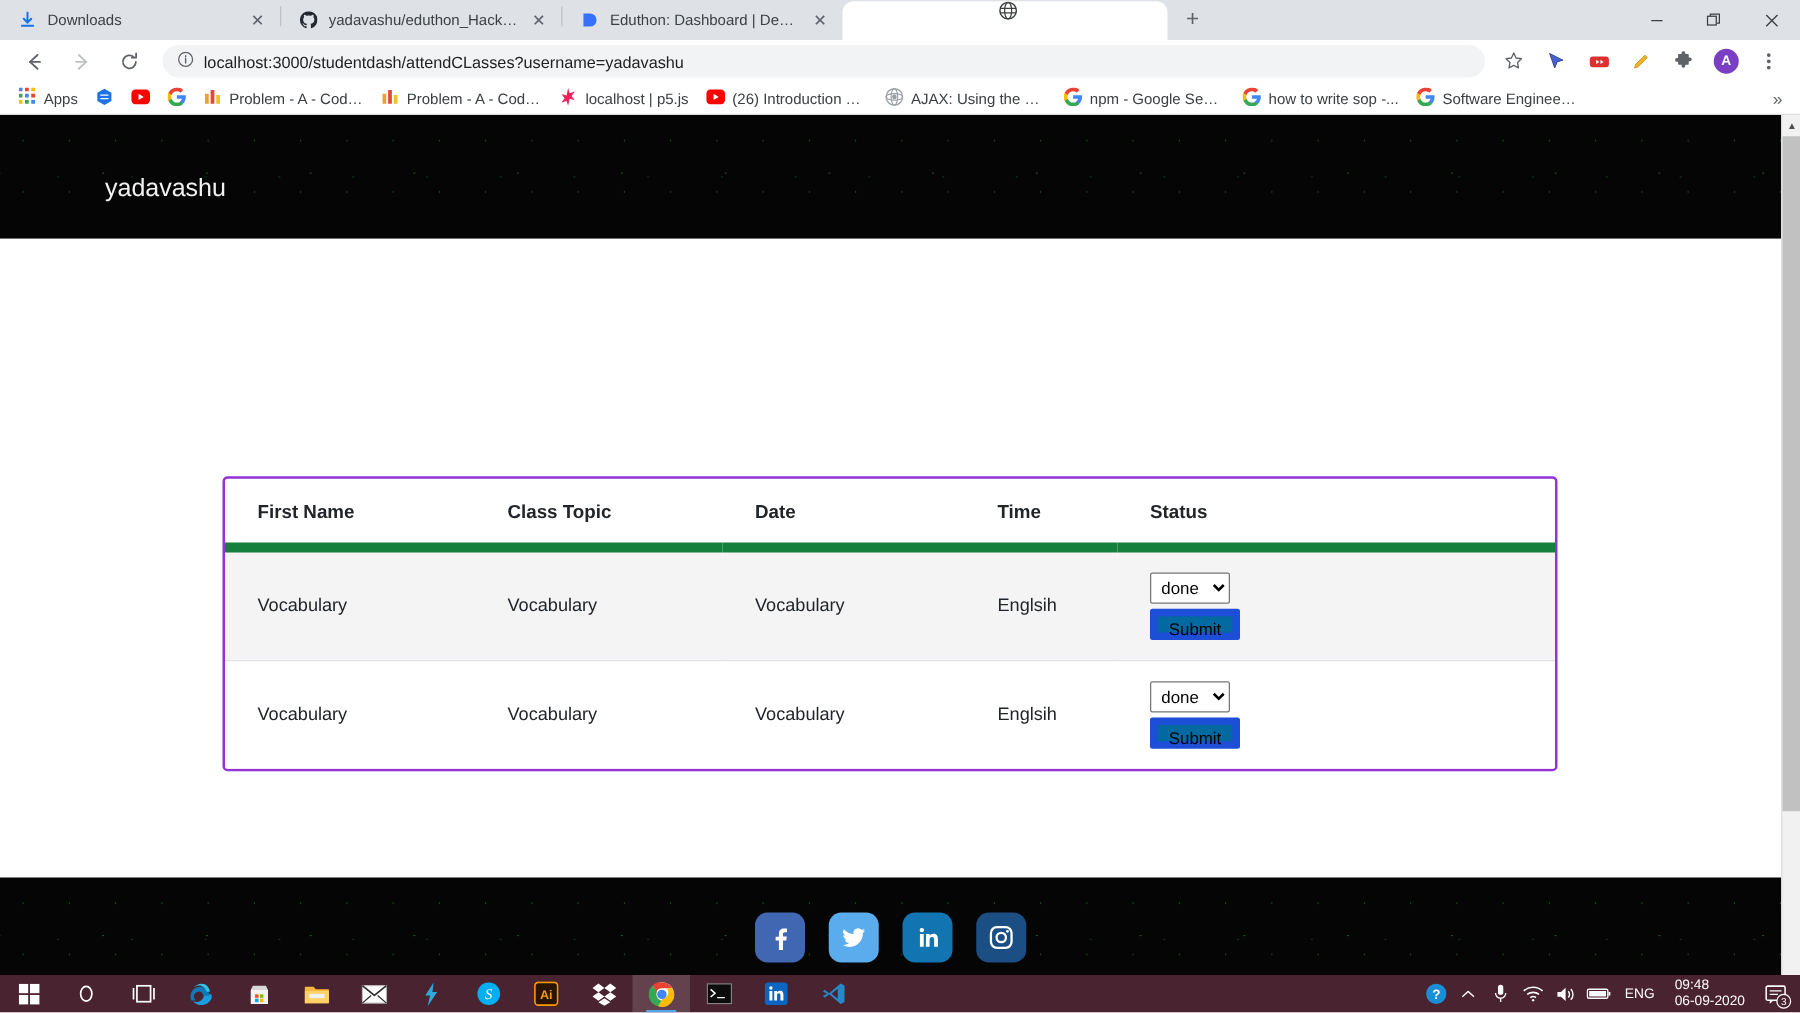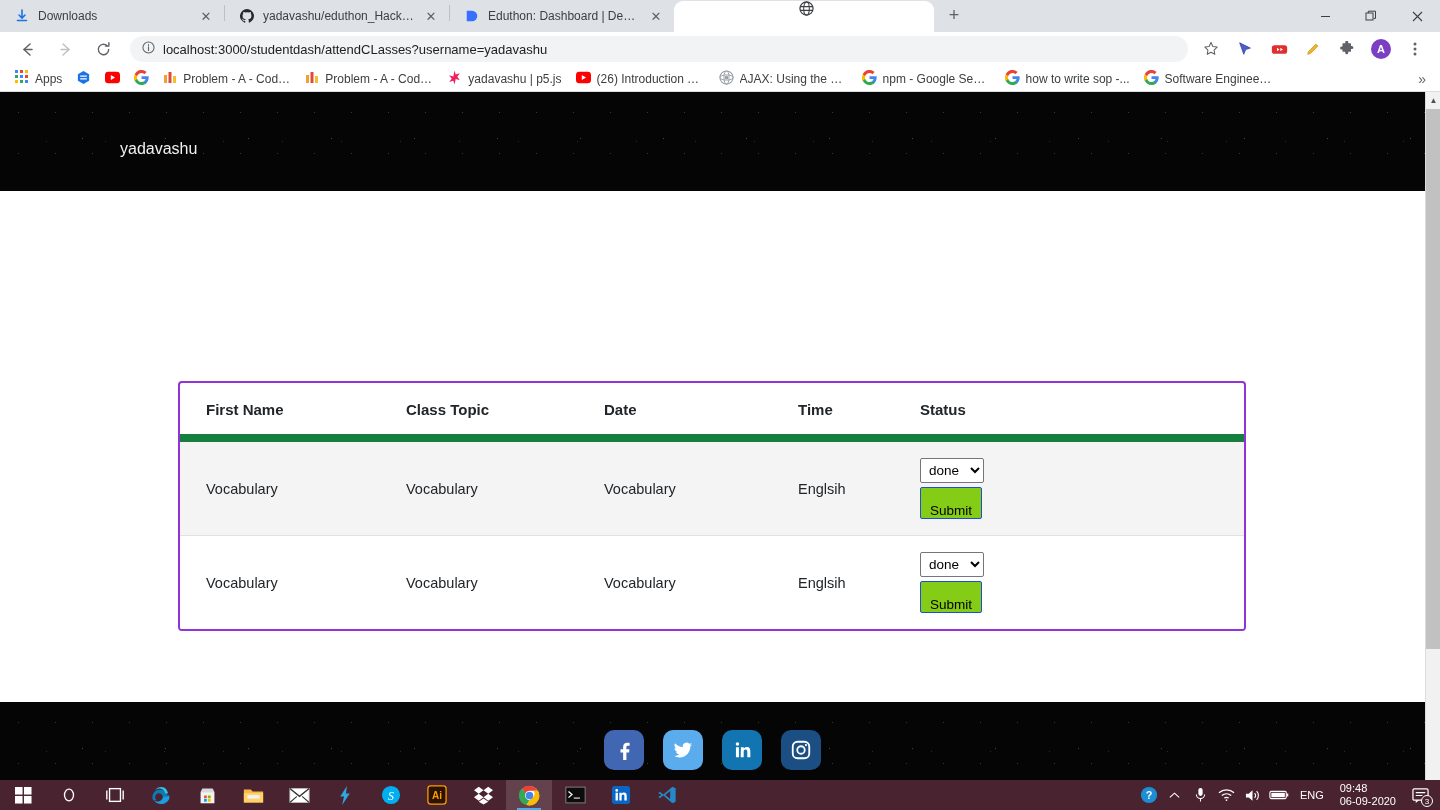--- a/index.html
+++ b/index.html
@@ -103,21 +103,21 @@
       radial-gradient(#2a5c28 0.5px, transparent 0.6px);
     background-size: 37px 41px, 59px 53px, 83px 71px;
     background-position: 0 0, 17px 23px, 41px 11px;
   }
 
   .navbar {
     position: relative; width: 1425px; height: 99px;
     display: flex; align-items: flex-start; padding-top: 28px;
   }
   .brand {
-    margin-left: 120px; color: #f1f1f1; font-size: 16px;
+    margin-left: 84px; color: #f1f1f1; font-size: 20px;
     font-weight: 400; margin-top: 20px;
   }
   .navlinks {
     margin-left: auto; margin-right: 92px; display: flex;
     align-items: flex-start; gap: 0;
   }
   .navlink {
     color: #b7b7bd; font-size: 14.5px; line-height: 23px;
     width: 91px; text-align: left; padding-right: 6px;
   }
@@ -147,21 +147,21 @@
   .col-3 { width: 194px; } .col-4 { width: 122px; }
 
   .status-cell { display: flex; align-items: flex-start; gap: 4px; flex-direction: column; }
   select.status-sel {
     font-family: "Liberation Sans", sans-serif; font-size: 13.5px;
     padding: 3px 4px; border: 1px solid #767676; background: #fff;
     color: #000; border-radius: 2px; height: 25px; width: 64px;
   }
   button.submit-btn {
     font-family: "Liberation Sans", sans-serif; font-size: 13.5px;
-    padding: 15px 9px; border: 1px solid #1d4ed8; background: #84cc16;
+    padding: 3px 9px; border: 6px solid #1d4ed8; background: #0369a1;
     color: #000; border-radius: 2px; height: 25px;
   }
 
   .footer {
     position: relative; width: 1425px; height: 200px;
     padding-top: 28px; text-align: center;
   }
   .socials { display: flex; justify-content: center; gap: 19px; }
   .sicon {
     width: 40px; height: 40px; border-radius: 10px;
@@ -416,21 +416,21 @@
           </svg>
       </span>
       <span class="bm-label">Problem - A - Code...</span>
     </div>
     <div class="bm">
       <span>
         <svg width="15" height="15" viewBox="0 0 16 16">
             <path d="M8 0.5l1.3 4.4 4.4-1.4-2.7 3.7 2.7 3.7-4.4-1.4L8 15.5l-1.3-4L2.3 12.9 5 9.2 2.3 5.5l4.4 1.4z" fill="#ed225d"></path>
           </svg>
       </span>
-      <span class="bm-label">yadavashu | p5.js</span>
+      <span class="bm-label">localhost | p5.js</span>
     </div>
     <div class="bm">
       <span>
         <svg width="15" height="15" viewBox="0 0 18 14">
             <rect x="0" y="0" width="18" height="14" rx="4" fill="#ff0000"></rect>
             <path d="M7 4l5 3-5 3z" fill="#fff"></path>
           </svg>
       </span>
       <span class="bm-label">(26) Introduction To...</span>
     </div>

